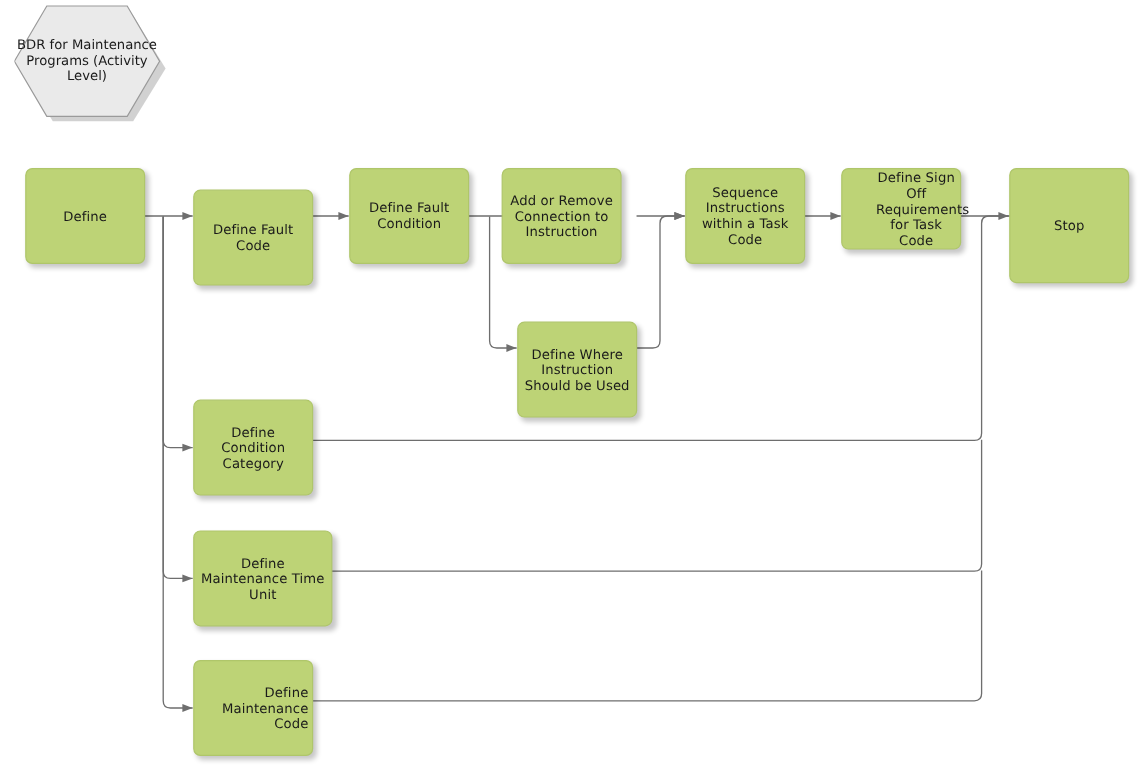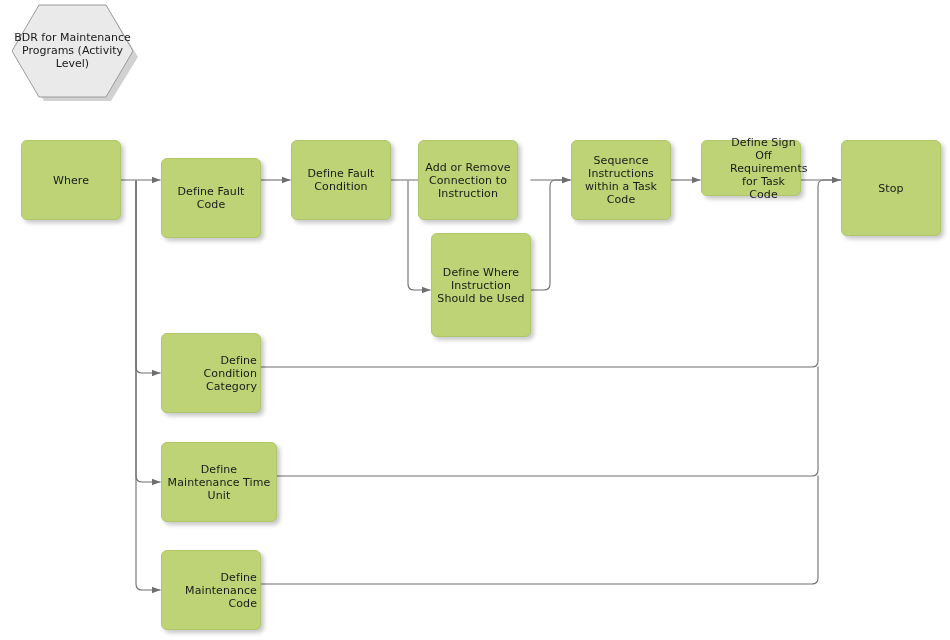--- a/index.html
+++ b/index.html
@@ -88,52 +88,52 @@
 
   <div class="hexwrap">
     <svg width="127" height="101" viewBox="0 0 127 101" xmlns="http://www.w3.org/2000/svg">
       <polygon points="27,6 94,6 121,50 94,94 27,94 0,50" fill="rgba(0,0,0,0.18)" transform="translate(5,4)"></polygon>
       <polygon points="27,2 94,2 121,48 94,94 27,94 0,48" fill="#EAEAEA" stroke="#9A9A9A" stroke-width="1"></polygon>
     </svg>
     <div class="hexlabel">BDR for Maintenance Programs (Activity Level)</div>
   </div>
 
   <div class="node" style="left:21px;top:140px;width:100px;height:80px;">
-    <span>Where</span>
+    <span>Define</span>
   </div>
 
   <div class="node" style="left:161px;top:140px;width:100px;height:80px;margin-top:18px;">
     <span>Define Fault Code</span>
   </div>
 
   <div class="node" style="left:291px;top:140px;width:100px;height:80px;">
     <span>Define Fault Condition</span>
   </div>
 
   <div class="node" style="left:418px;top:140px;width:100px;height:80px;">
     <span>Add or Remove Connection to Instruction</span>
   </div>
 
-  <div class="node" style="left:431px;top:233px;width:100px;height:104px;">
+  <div class="node" style="left:431px;top:268px;width:100px;height:80px;">
     <span>Define Where Instruction Should be Used</span>
   </div>
 
   <div class="node" style="left:571px;top:140px;width:100px;height:80px;">
     <span>Sequence Instructions within a Task Code</span>
   </div>
 
-  <div class="node" style="left:701px;top:140px;width:100px;height:56px;padding-left:28px;">
+  <div class="node" style="left:701px;top:140px;width:100px;height:68px;padding-left:28px;">
     <span>Define Sign Off Requirements for Task Code</span>
   </div>
 
   <div class="node" style="left:841px;top:140px;width:100px;height:96px;text-align:center;">
     <span>Stop</span>
   </div>
 
-  <div class="node" style="left:161px;top:333px;width:100px;height:80px;text-align:right;">
+  <div class="node" style="left:161px;top:333px;width:100px;height:80px;">
     <span>Define Condition Category</span>
   </div>
 
   <div class="node" style="left:161px;top:442px;width:116px;height:80px;">
     <span>Define Maintenance Time Unit</span>
   </div>
 
   <div class="node" style="left:161px;top:550px;width:100px;height:80px;text-align:right;">
     <span>Define Maintenance Code</span>
   </div>

